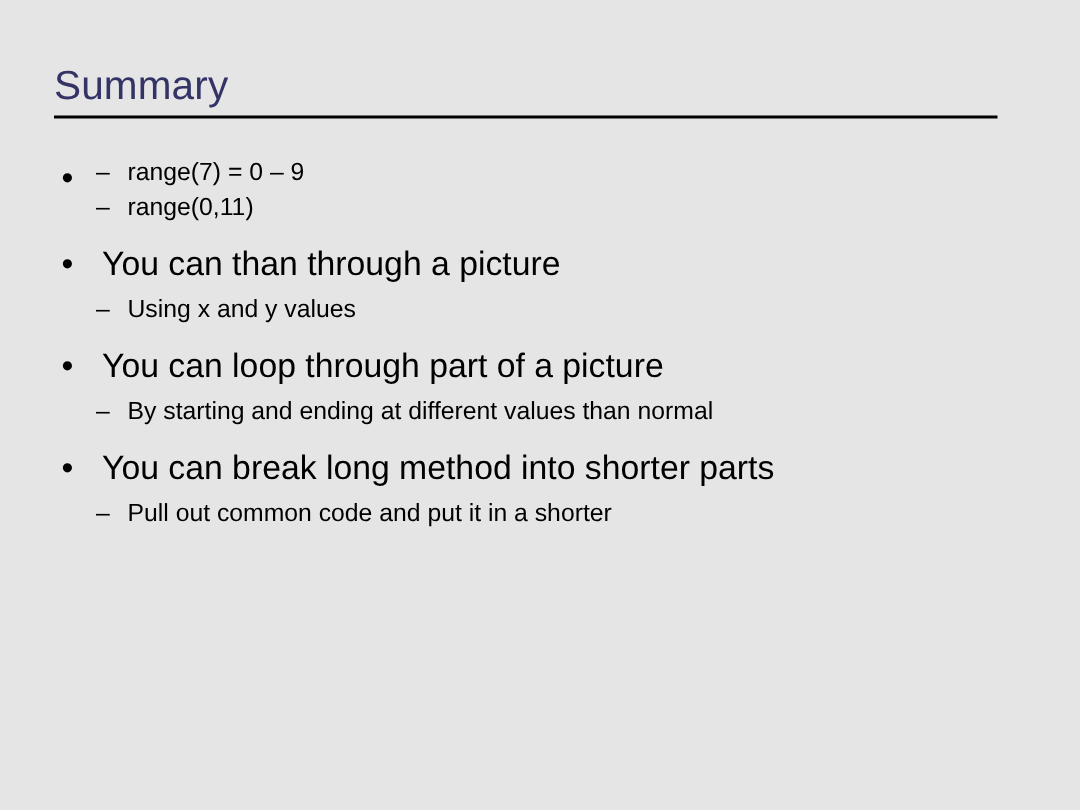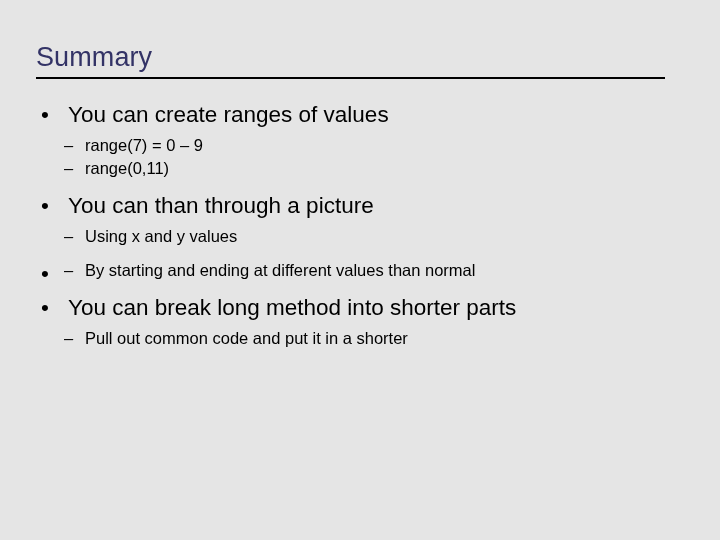--- a/index.html
+++ b/index.html
@@ -108,21 +108,20 @@
   <div class="title-block">
     <h1 class="slide-title">Summary</h1>
   </div>
   <div class="title-rule"></div>
 
   <div class="body-block">
 
     <div class="group">
       <div class="bullet lvl1">
         <span class="marker">•</span>
-        <span>You can create ranges of values</span>
       </div>
       <div class="bullet lvl2">
         <span class="marker">–</span>
         <span>range(7) = 0 – 9</span>
       </div>
       <div class="bullet lvl2">
         <span class="marker">–</span>
         <span>range(0,11)</span>
       </div>
     </div>
@@ -134,20 +133,21 @@
       </div>
       <div class="bullet lvl2">
         <span class="marker">–</span>
         <span>Using x and y values</span>
       </div>
     </div>
 
     <div class="group">
       <div class="bullet lvl1">
         <span class="marker">•</span>
+        <span>You can loop through part of a picture</span>
       </div>
       <div class="bullet lvl2">
         <span class="marker">–</span>
         <span>By starting and ending at different values than normal</span>
       </div>
     </div>
 
     <div class="group">
       <div class="bullet lvl1">
         <span class="marker">•</span>

